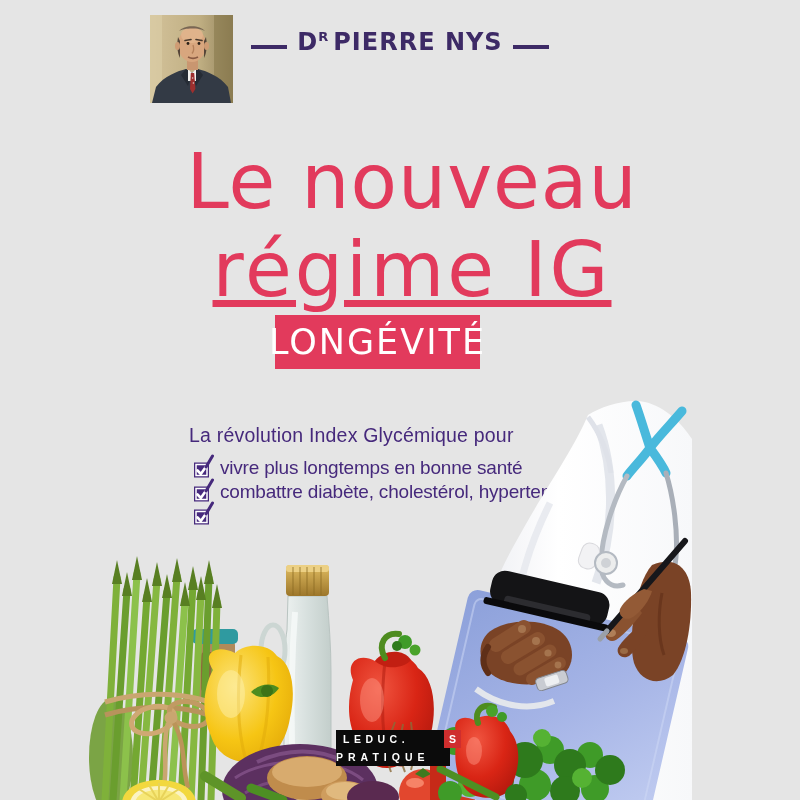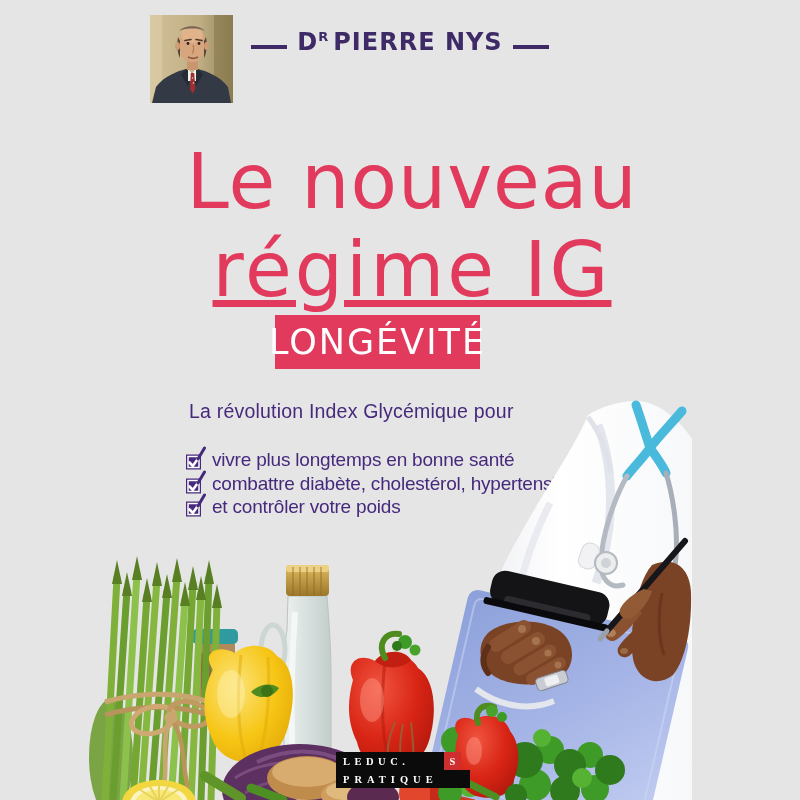--- a/index.html
+++ b/index.html
@@ -33,37 +33,37 @@
     font-family:"DejaVu Sans",sans-serif;font-weight:normal;color:var(--pink);}
   .title .t1{display:block;font-size:76px;line-height:88px;letter-spacing:1px;}
   .title .t2{display:block;font-size:76px;line-height:88px;letter-spacing:3px;text-decoration:underline;}
   
   .banner{
     position:absolute;left:275px;top:315px;width:205px;height:54px;
     background:var(--pink);color:#ffffff;display:flex;align-items:center;justify-content:center;
     font-family:"DejaVu Sans",sans-serif;font-size:35px;letter-spacing:2px;
   }
   
-  .tagline{position:absolute;left:189px;top:400px;font-size:19.5px;color:var(--purple_text);letter-spacing:.2px;}
-  .checklist{position:absolute;left:185px;top:449px;margin:0;padding:0;list-style:none;}
+  .tagline{position:absolute;left:189px;top:424px;font-size:19.5px;color:var(--purple_text);letter-spacing:.2px;}
+  .checklist{position:absolute;left:185px;top:449px;margin:8px;padding:0;list-style:none;}
   .checklist li{display:flex;align-items:flex-start;margin-bottom:3px;height:20.5px;}
   .checklist .check{flex:0 0 auto;margin:-3px 6px 0 0;}
   .checklist .item-label{font-size:19px;color:var(--purple_text);letter-spacing:-.2px;white-space:nowrap;}
   
   .veg-photo{position:absolute;left:55px;top:552px;width:420px;height:248px;}
   .doctor-photo{position:absolute;left:430px;top:393px;width:265px;height:407px;}
   
-  .logo{position:absolute;left:336px;top:752px;z-index:5;font-family:Liberation Serif, serif;}
+  .logo{position:absolute;left:336px;top:730px;z-index:5;font-family:Liberation Sans, sans-serif;}
   .logo-line{background:var(--logo_black);color:#fff;height:18px;display:flex;align-items:center;
     font-size:10.5px;font-weight:bold;}
   .logo-line1{width:125px;}
   .logo-line1 .main{letter-spacing:4.5px;padding-left:7px;}
   .logo-line1 .accent{margin-left:auto;background:var(--logo_red);height:18px;display:flex;
     align-items:center;justify-content:center;width:17px;}
-  .logo-line2{width:134px;letter-spacing:5px;padding-left:7px;box-sizing:border-box;margin-top:0;}
+  .logo-line2{width:114px;letter-spacing:5px;box-sizing:border-box;margin-top:0;}
 </style>
 </head>
 <body>
 
 <div class="cover">
 
   <svg class="portrait" viewBox="0 0 83 88" xmlns="http://www.w3.org/2000/svg">
     <defs>
       <linearGradient id="gPort" x1="0" y1="0" x2="1" y2="0">
         <stop offset="0" stop-color="#d3c29a"></stop>
@@ -133,21 +133,20 @@
       </svg>
       <span class="item-label">combattre diabète, cholestérol, hypertension...</span>
     </li>
     <li>
       <svg class="check" width="21" height="25" viewBox="0 0 21 25">
         <rect x="1" y="8.5" width="15" height="15" fill="var(--purple_text)"></rect>
         <rect x="3" y="10.5" width="11" height="11" fill="none" stroke="#ffffff" stroke-width="1.5"></rect>
         <path d="M4.5,16.5 L7.8,20 L13.5,12" stroke="#ffffff" stroke-width="2.6" fill="none" stroke-linecap="round"></path>
         <path d="M13,13 L19.5,2" stroke="var(--purple_text)" stroke-width="3" stroke-linecap="round"></path>
       </svg>
-      <span class="item-label">et contrôler votre poids</span>
     </li>
   </ul>
 
   <svg class="veg-photo" viewBox="0 0 420 248" xmlns="http://www.w3.org/2000/svg">
     <defs>
       <linearGradient id="gBottle" x1="0" y1="0" x2="1" y2="0">
         <stop offset="0" stop-color="#eef2f1"></stop>
           <stop offset=".5" stop-color="#d7e0de"></stop>
           <stop offset="1" stop-color="#c3cecb"></stop>
       </linearGradient>

